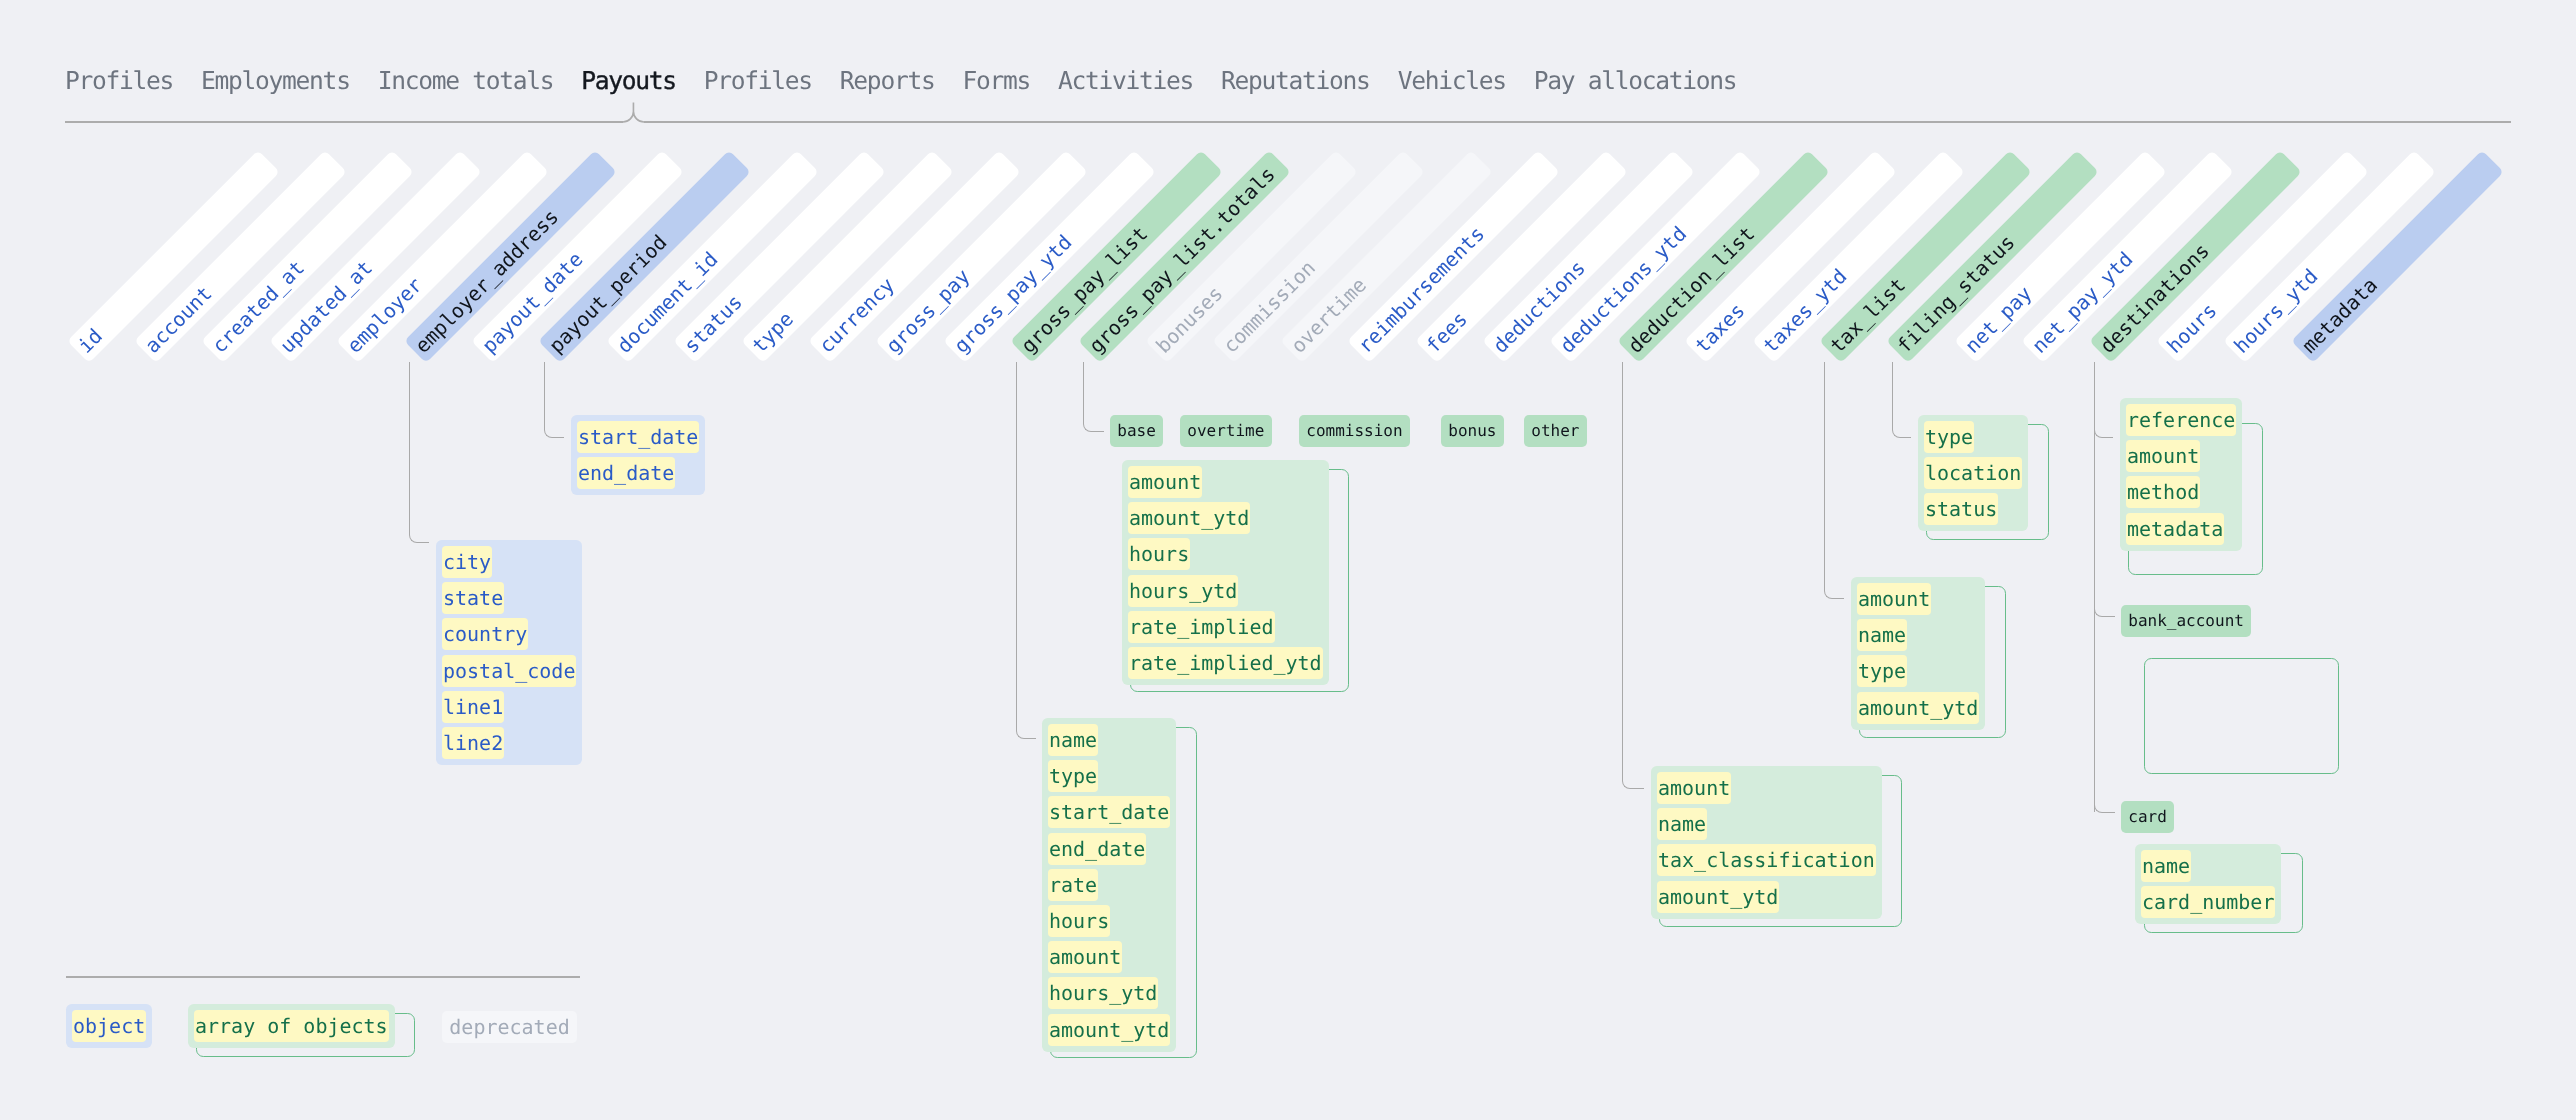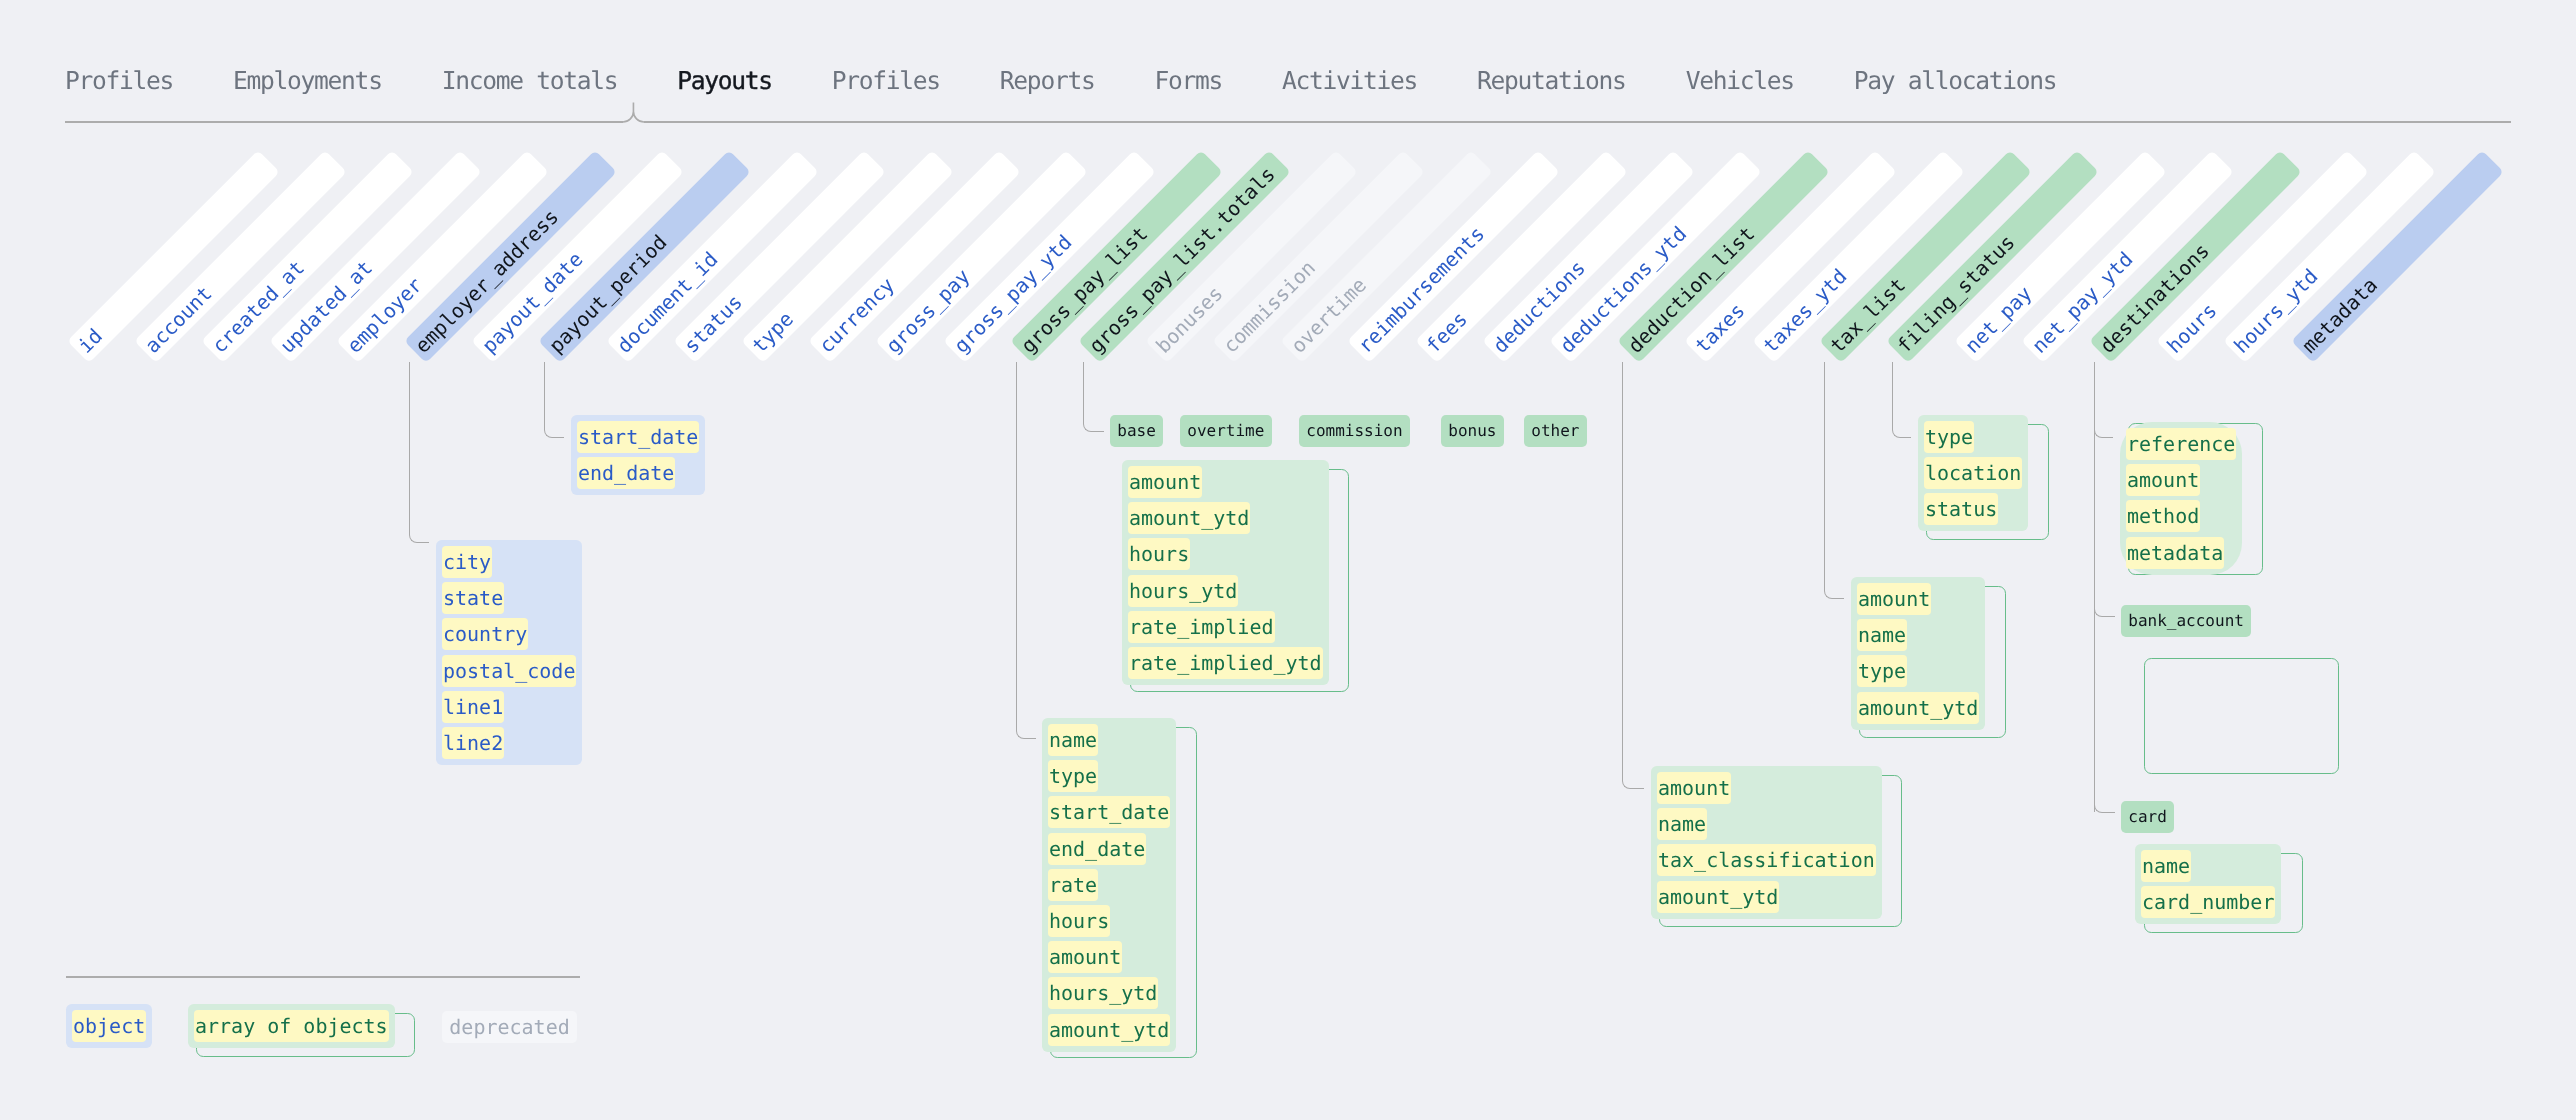--- a/index.html
+++ b/index.html
@@ -5,21 +5,21 @@
   * { box-sizing: border-box; }
   html,body { margin:0; padding:0; }
   body {
     width:2576px; height:1121px; background:#eff0f4; overflow:hidden;
     font-family:"DejaVu Sans Mono", monospace;
     -webkit-font-smoothing:antialiased; text-rendering:geometricPrecision; font-smooth:never;
   }
   #root { position:relative; width:2576px; height:1121px; }
 
   
-  .nav { position:absolute; left:65px; top:68px; display:flex; align-items:center;gap:32px; }
+  .nav { position:absolute; left:65px; top:68px; display:flex; align-items:center; }
   .nav-item { font-size:24.6px; letter-spacing:-1.3px; color:#6d747f; margin-right:28px; white-space:nowrap; line-height:26px; }
   .nav-item.active { color:#14181f; -webkit-text-stroke:0.4px #14181f; }
   .nav-rule { position:absolute; left:65px; top:121px; width:2446px; height:1.6px; background:#acacac; }
   .brace-svg { position:absolute; left:0; top:0; pointer-events:none; }
 
   
   .chip { position:absolute; transform-origin: 0 100%; transform: rotate(-45deg);
           height:31px; border-radius:5.7px; font-size:20px; white-space:nowrap;
           padding-left:4.4px; display:flex; align-items:center; letter-spacing:0; }
   .chip.plain { background:#ffffff; color:#2a5bc7; }
@@ -165,21 +165,21 @@
     </div>
     <div class="stack" style="left: 1859px; top: 586px; width: 147px; height: 152px;"></div>
     <div class="conn" style="left: 1824px; top: 362px; width: 20px; height: 237px;"></div>
     <div class="box green" style="left: 1918px; top: 415px;">
       <div class="item">type</div>
       <div class="item">location</div>
       <div class="item">status</div>
     </div>
     <div class="stack" style="left: 1926px; top: 424px; width: 123px; height: 116px;"></div>
     <div class="conn" style="left: 1892px; top: 362px; width: 19px; height: 76px;"></div>
-    <div class="box green" style="left: 2120px; top: 422px; border-radius: 32px;">
+    <div class="box green" style="left: 2120px; top: 398px;">
       <div class="item">reference</div>
       <div class="item">amount</div>
       <div class="item">method</div>
       <div class="item">metadata</div>
     </div>
     <div class="stack" style="left: 2128px; top: 423px; width: 135px; height: 152px;"></div>
     <div class="tagchip" style="left: 2121px; top: 605px;">bank_account</div>
     <div class="stack" style="left: 2144px; top: 658px; width: 195px; height: 116px;"></div>
     <div class="tagchip" style="left: 2121px; top: 801px;">card</div>
     <div class="box green" style="left: 2135px; top: 844px;">

